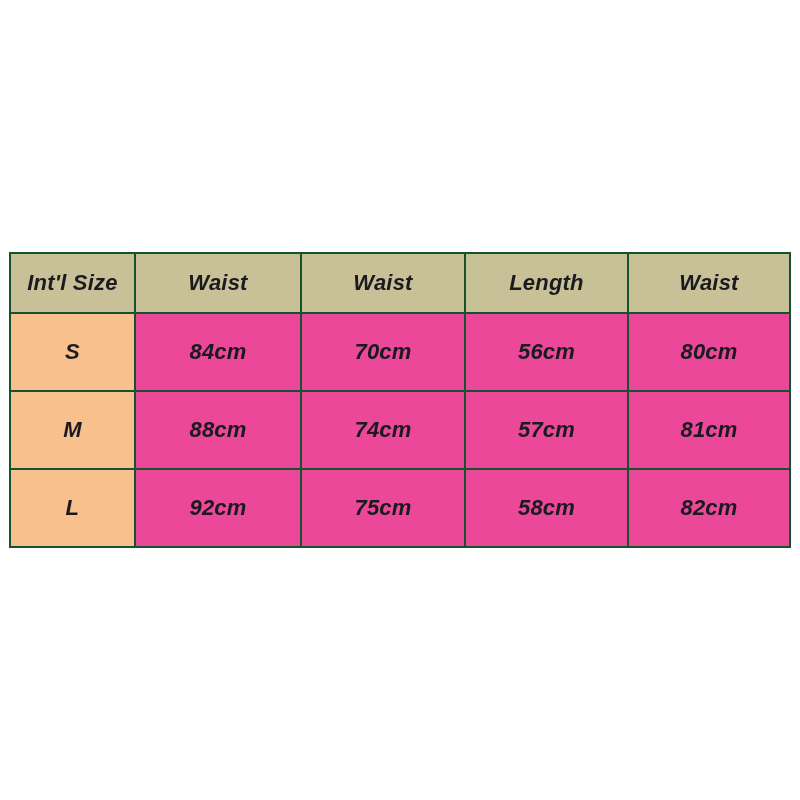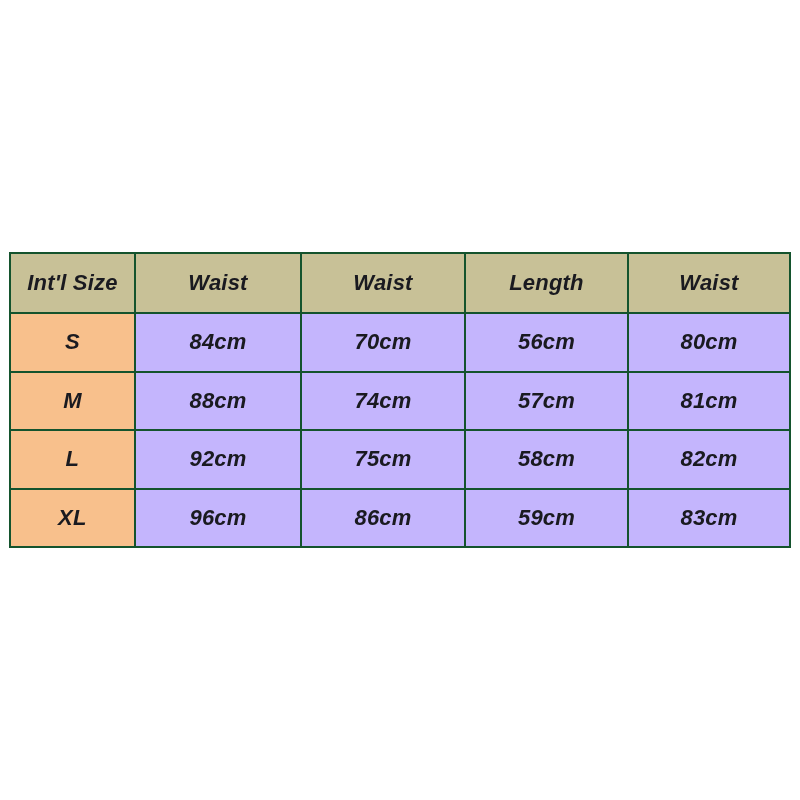--- a/index.html
+++ b/index.html
@@ -61,21 +61,21 @@
   }
 
   table.size-chart td.size-cell {
     background: #f8c08c;
     font-size: 22px;
     font-weight: bold;
     letter-spacing: 0.4px;
   }
 
   table.size-chart td.measure-cell {
-    background: #c4b5fd;
+    background: #ec4899;
     font-size: 22px;
     font-weight: bold;
     letter-spacing: 0.2px;
   }
 </style>
 </head>
 <body>
 
 <div id="size-chart-wrap">
   <table class="size-chart">
@@ -110,22 +110,15 @@
         <td class="measure-cell">57cm</td>
         <td class="measure-cell">81cm</td>
       </tr>
       <tr>
         <td class="size-cell">L</td>
         <td class="measure-cell">92cm</td>
         <td class="measure-cell">75cm</td>
         <td class="measure-cell">58cm</td>
         <td class="measure-cell">82cm</td>
       </tr>
-      <tr>
-        <td class="size-cell">XL</td>
-        <td class="measure-cell">96cm</td>
-        <td class="measure-cell">86cm</td>
-        <td class="measure-cell">59cm</td>
-        <td class="measure-cell">83cm</td>
-      </tr>
     </tbody>
   </table>
 </div>
 
 </body></html>

